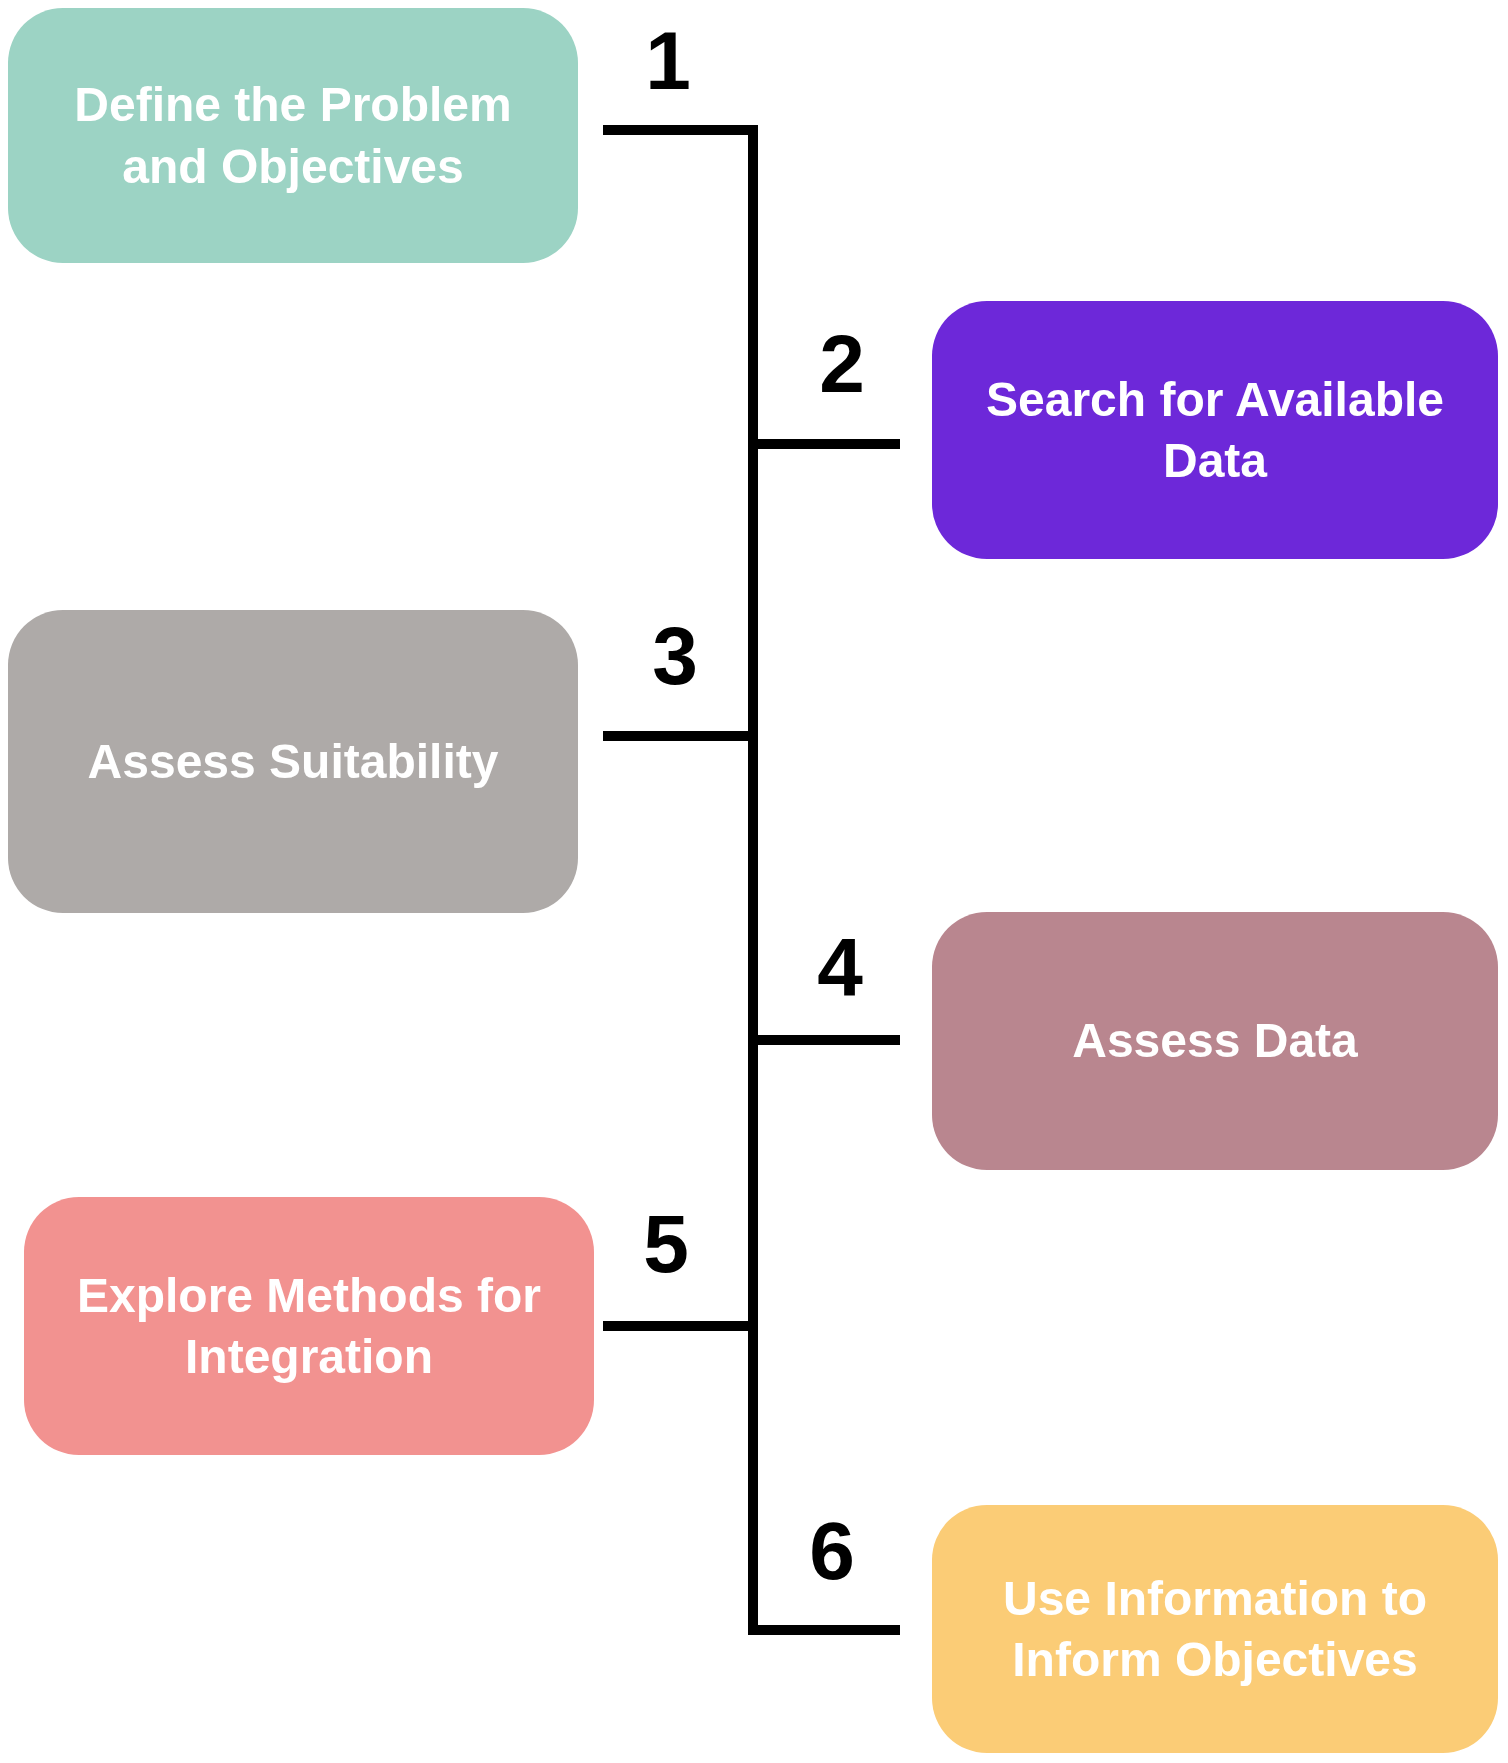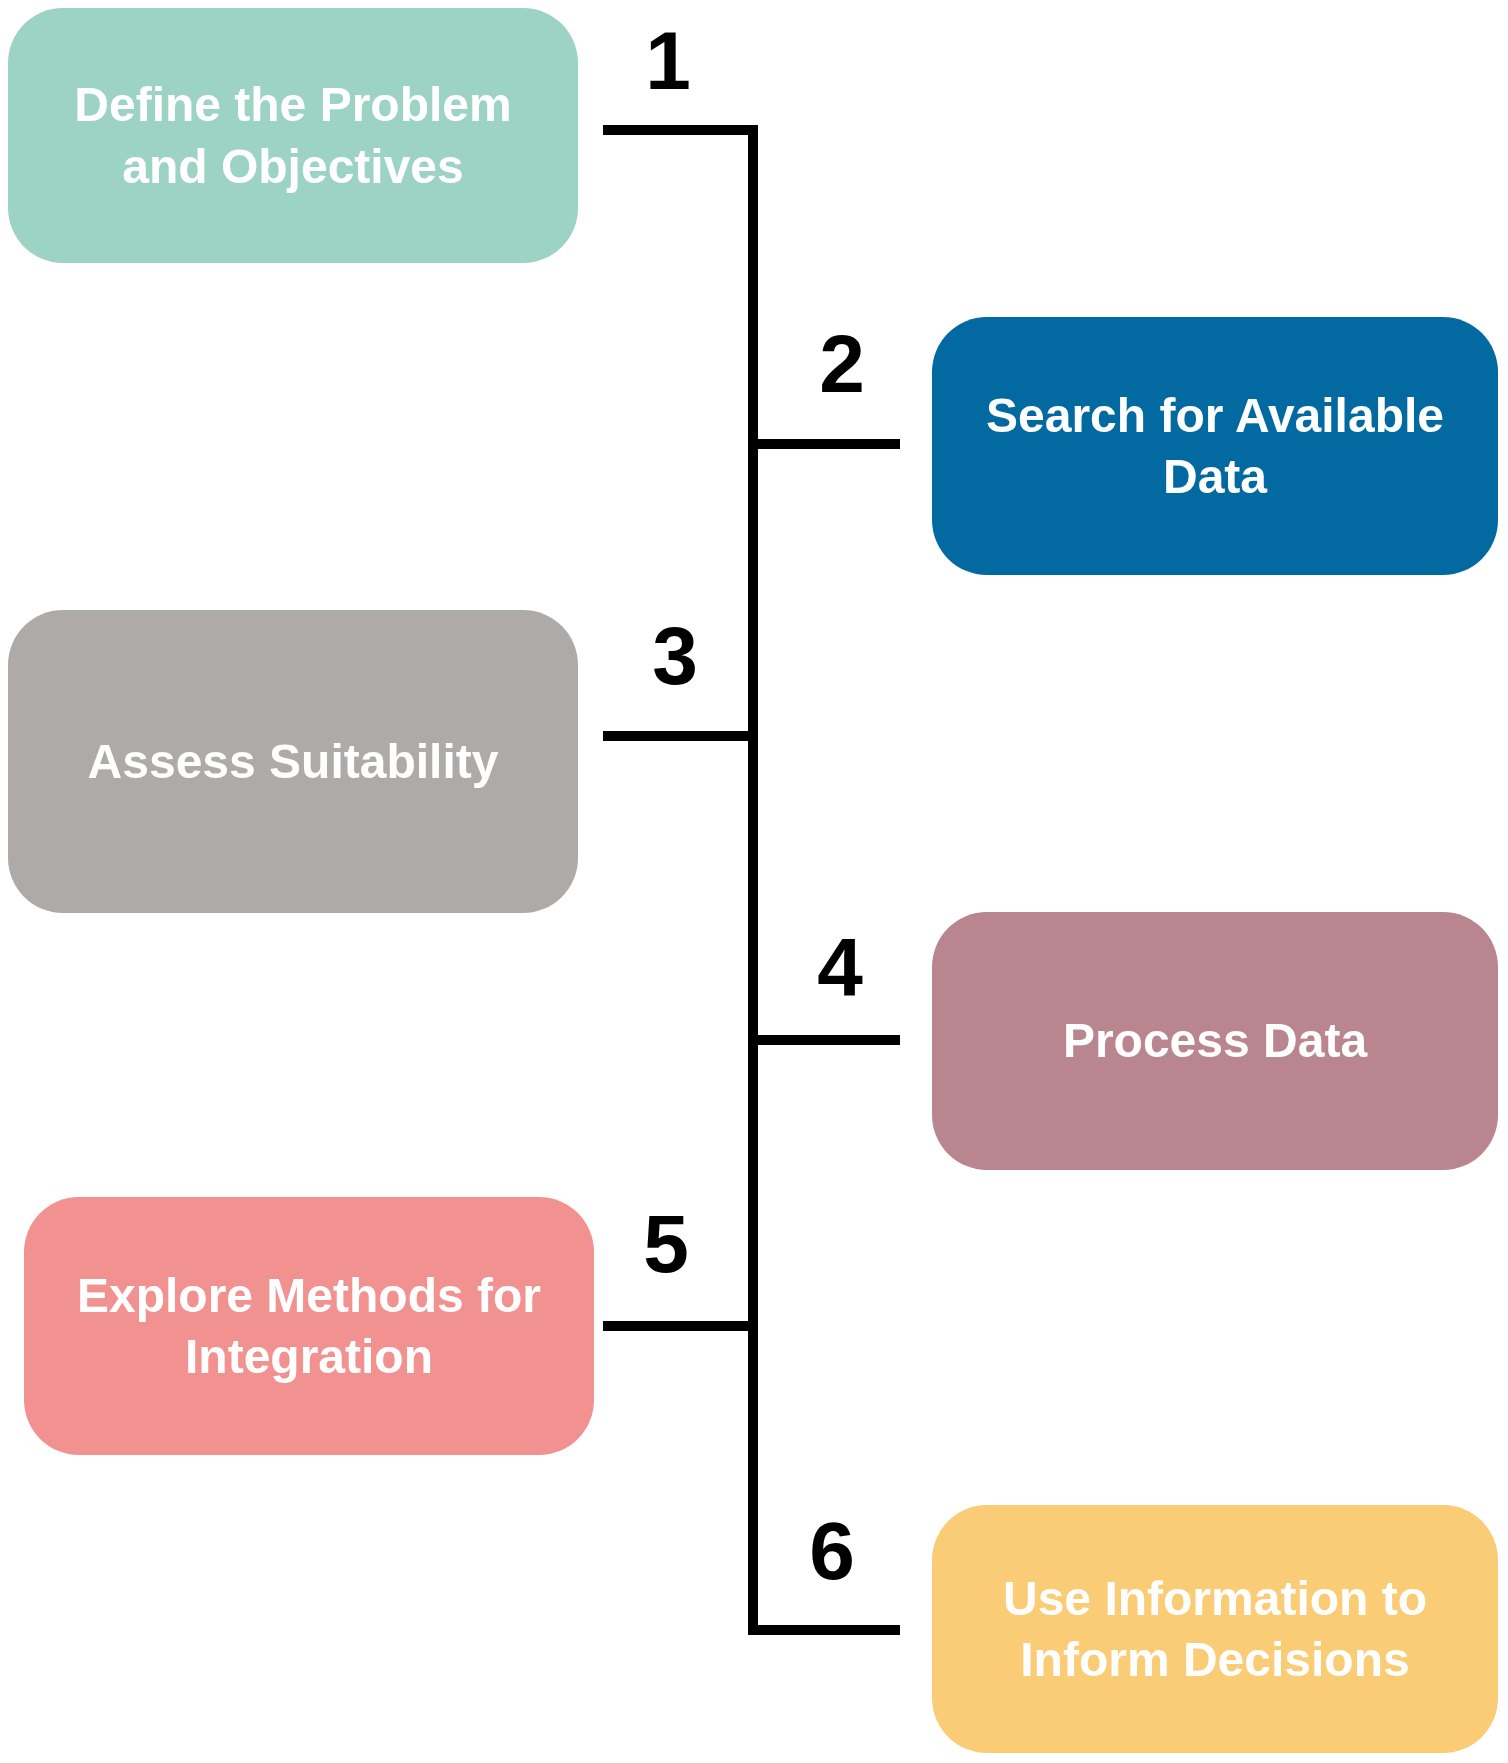--- a/index.html
+++ b/index.html
@@ -56,33 +56,33 @@
   <div class="num" style="left:787px;top:323px;">2</div>
   <div class="num" style="left:620px;top:615px;">3</div>
   <div class="num" style="left:785px;top:926px;">4</div>
   <div class="num" style="left:611px;top:1203px;">5</div>
   <div class="num" style="left:777px;top:1510px;">6</div>
 
   <div class="box" style="left: 8px; top: 8px; width: 570px; height: 255px; background: rgb(156, 211, 196);">
     <span>Define the Problem and Objectives</span>
   </div>
 
-  <div class="box" style="left: 932px; top: 317px; width: 566px; height: 258px; background: #0369a1;">
+  <div class="box" style="left: 932px; top: 301px; width: 566px; height: 258px; background: #6d28d9;">
     <span>Search for Available Data</span>
   </div>
 
   <div class="box" style="left: 8px; top: 610px; width: 570px; height: 303px; background: rgb(174, 170, 168);">
     <span>Assess Suitability</span>
   </div>
 
   <div class="box" style="left: 932px; top: 912px; width: 566px; height: 258px; background: rgb(185, 134, 143);">
-    <span>Process Data</span>
+    <span>Assess Data</span>
   </div>
 
   <div class="box" style="left: 24px; top: 1197px; width: 570px; height: 258px; background: rgb(242, 146, 144);">
     <span>Explore Methods for Integration</span>
   </div>
 
   <div class="box" style="left: 932px; top: 1505px; width: 566px; height: 248px; background: rgb(251, 204, 118);">
-    <span>Use Information to Inform Decisions</span>
+    <span>Use Information to Inform Objectives</span>
   </div>
 
 </div>
 
 </body></html>

